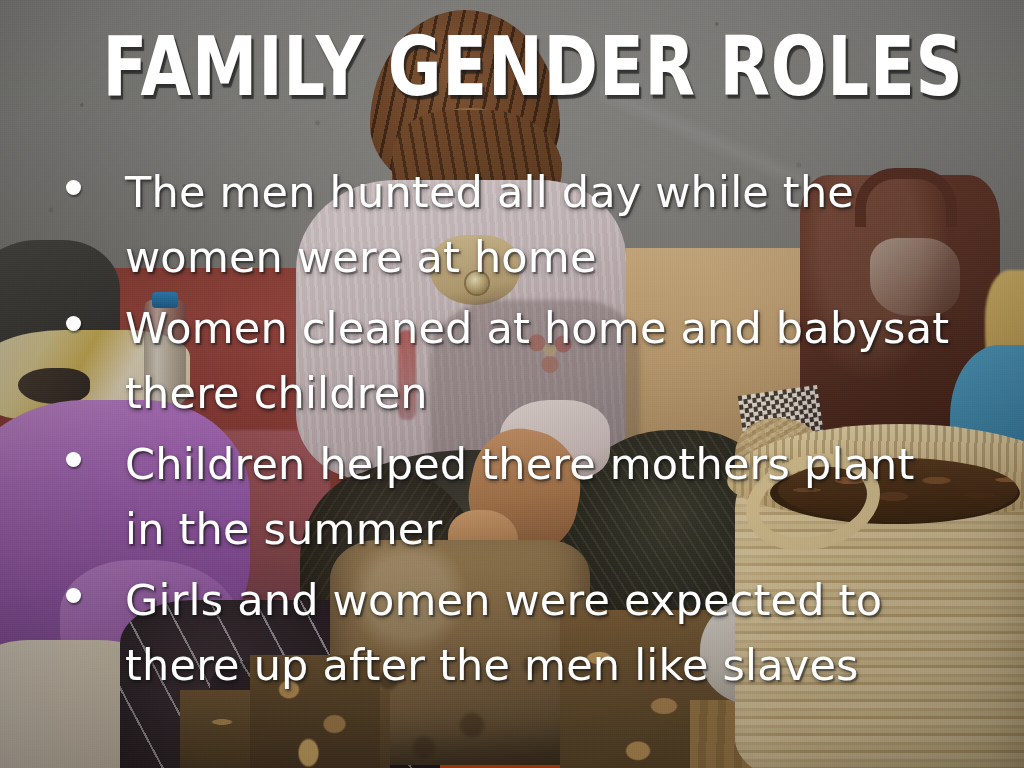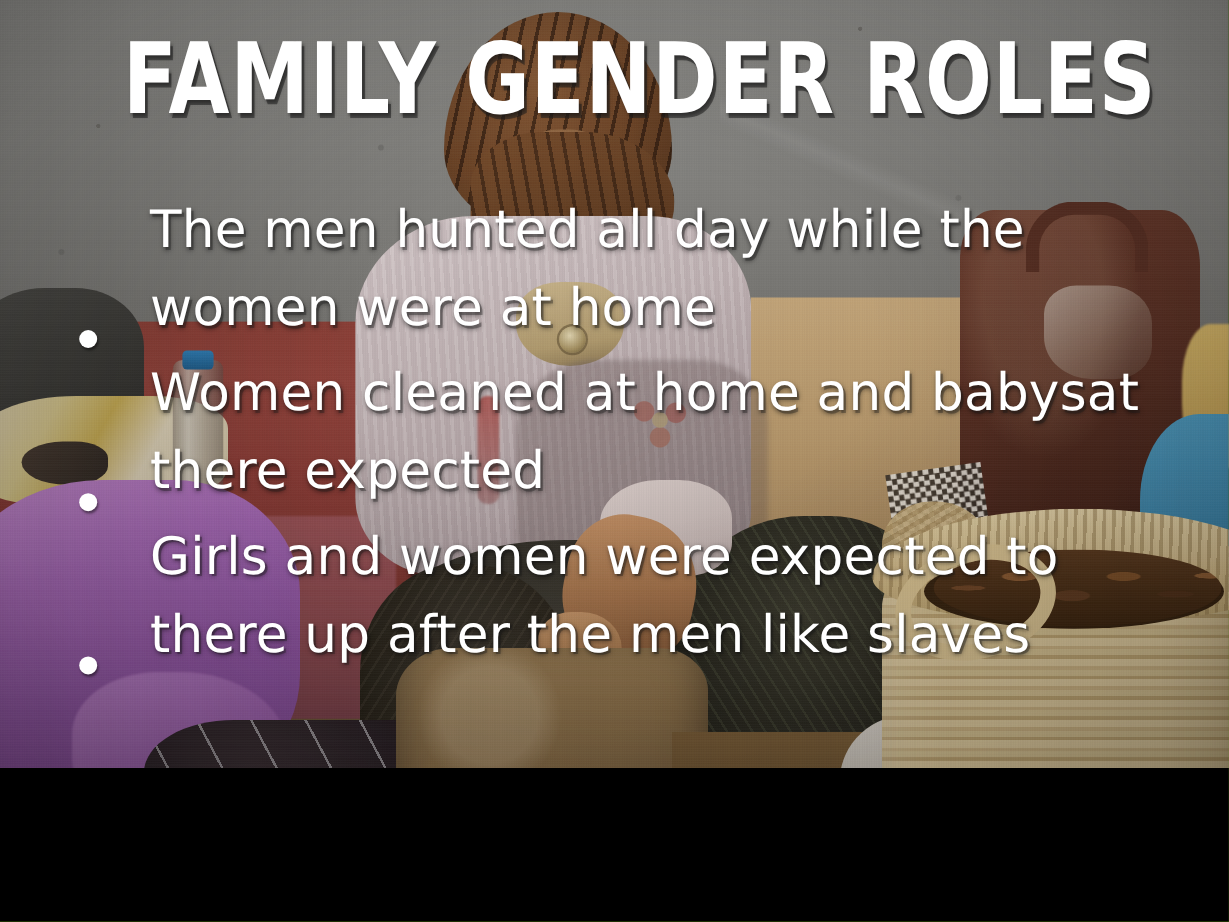--- a/index.html
+++ b/index.html
@@ -8,23 +8,23 @@
     padding: 0;
     background: #000;
   }
   body {
     font-family: "Liberation Sans", sans-serif;
   }
 
   #slide {
     position: relative;
     width: 1024px;
-    height: 640px;
+    height: 768px;
     overflow: hidden;
-    background: #4d7c0f;
+    background: #c2410c;
   }
 
   
   .photo {
     position: absolute;
     inset: 0;
     overflow: hidden;
   }
   .layer { position: absolute; }
 
@@ -460,21 +460,21 @@
 
   .bullets {
     position: absolute;
     left: 52px;
     top: 160px;
     width: 900px;
   }
   .bullet {
     position: relative;
     display: flex;
-    align-items: flex-end;
+    align-items: flex-start;
     margin-bottom: 6px;
   }
   .dot {
     flex: 0 0 auto;
     width: 15px;
     height: 15px;
     border-radius: 50%;
     background: #ffffff;
     margin: 20px 44px 0 14px;
     box-shadow: 1px 2px 2px rgba(0,0,0,0.45);
@@ -573,23 +573,27 @@
 
     <div class="bullets">
 
       <div class="bullet">
         <span class="dot"></span>
         <span class="btext">The men hunted all day while the women were at home</span>
       </div>
 
       <div class="bullet">
         <span class="dot"></span>
-        <span class="btext">Women cleaned at home and babysat there expected</span>
+        <span class="btext">Women cleaned at home and babysat there children</span>
       </div>
 
+      <div class="bullet">
+        <span class="dot"></span>
+        <span class="btext">Children helped there mothers plant in the summer</span>
+      </div>
 
       <div class="bullet">
         <span class="dot"></span>
         <span class="btext">Girls and women were expected to there up after the men like slaves</span>
       </div>
 
     </div>
   </div>
 
 </div>

